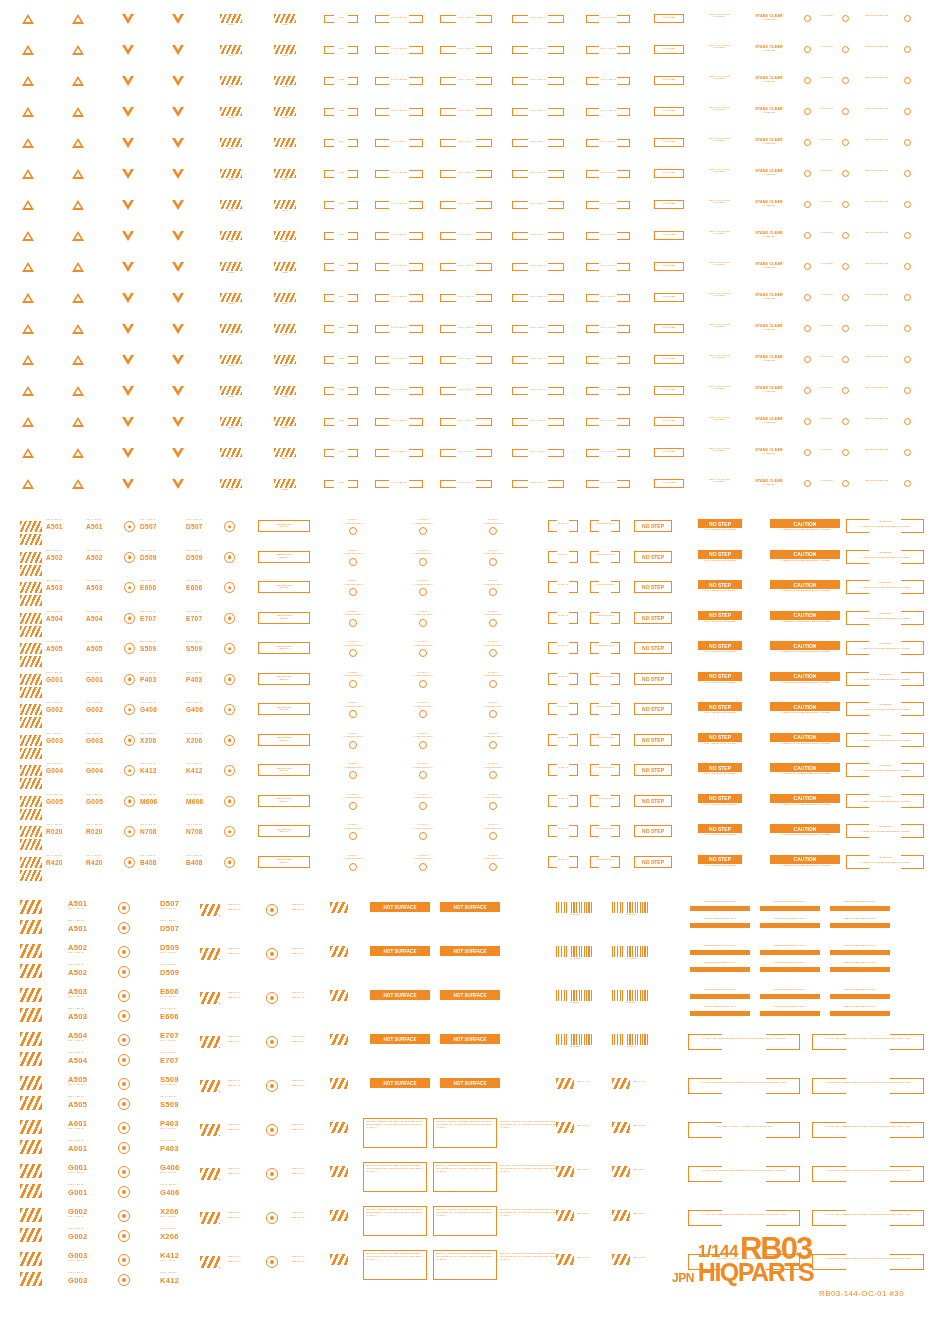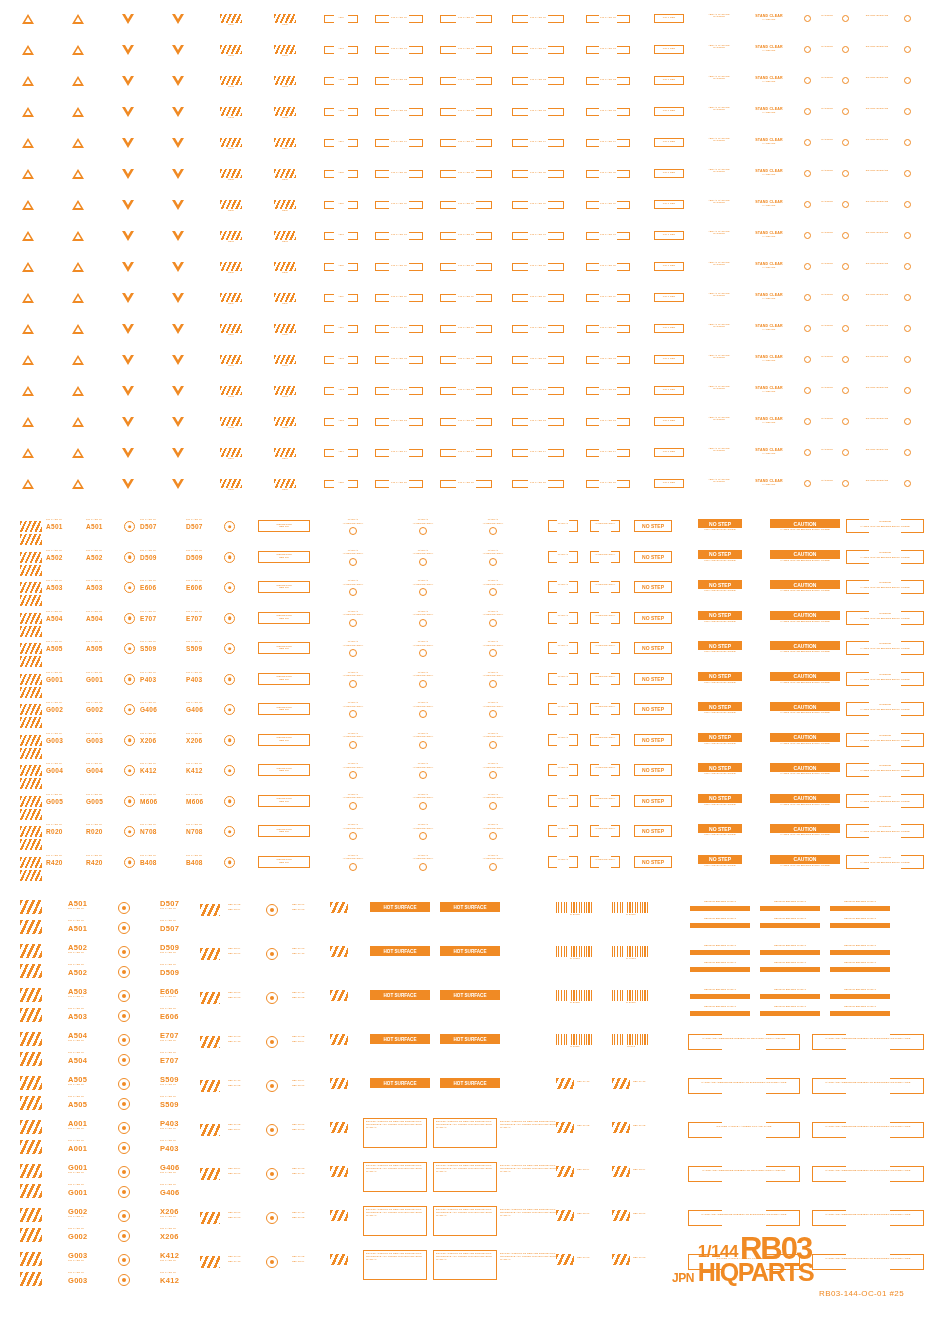--- a/index.html
+++ b/index.html
@@ -1354,16 +1354,16 @@
         <div class="logo-jpn">JPN</div>
       </div>
       <div>
         <div class="row" style="align-items:flex-end;">
           <div class="logo-scale">1/144</div>
           <div class="logo-rb" style="margin-left:2px;">RB03</div>
         </div>
         <div class="logo-hiq">HIQPARTS</div>
       </div>
     </div>
-    <div class="logo-sn" style="text-align:right;margin-top:5px;width:232px;">RB03-144-OC-01 #25</div>
+    <div class="logo-sn" style="text-align:right;margin-top:5px;width:232px;">RB03-144-OC-01 #30</div>
   </div>
 
 </div>
 
 </body></html>

